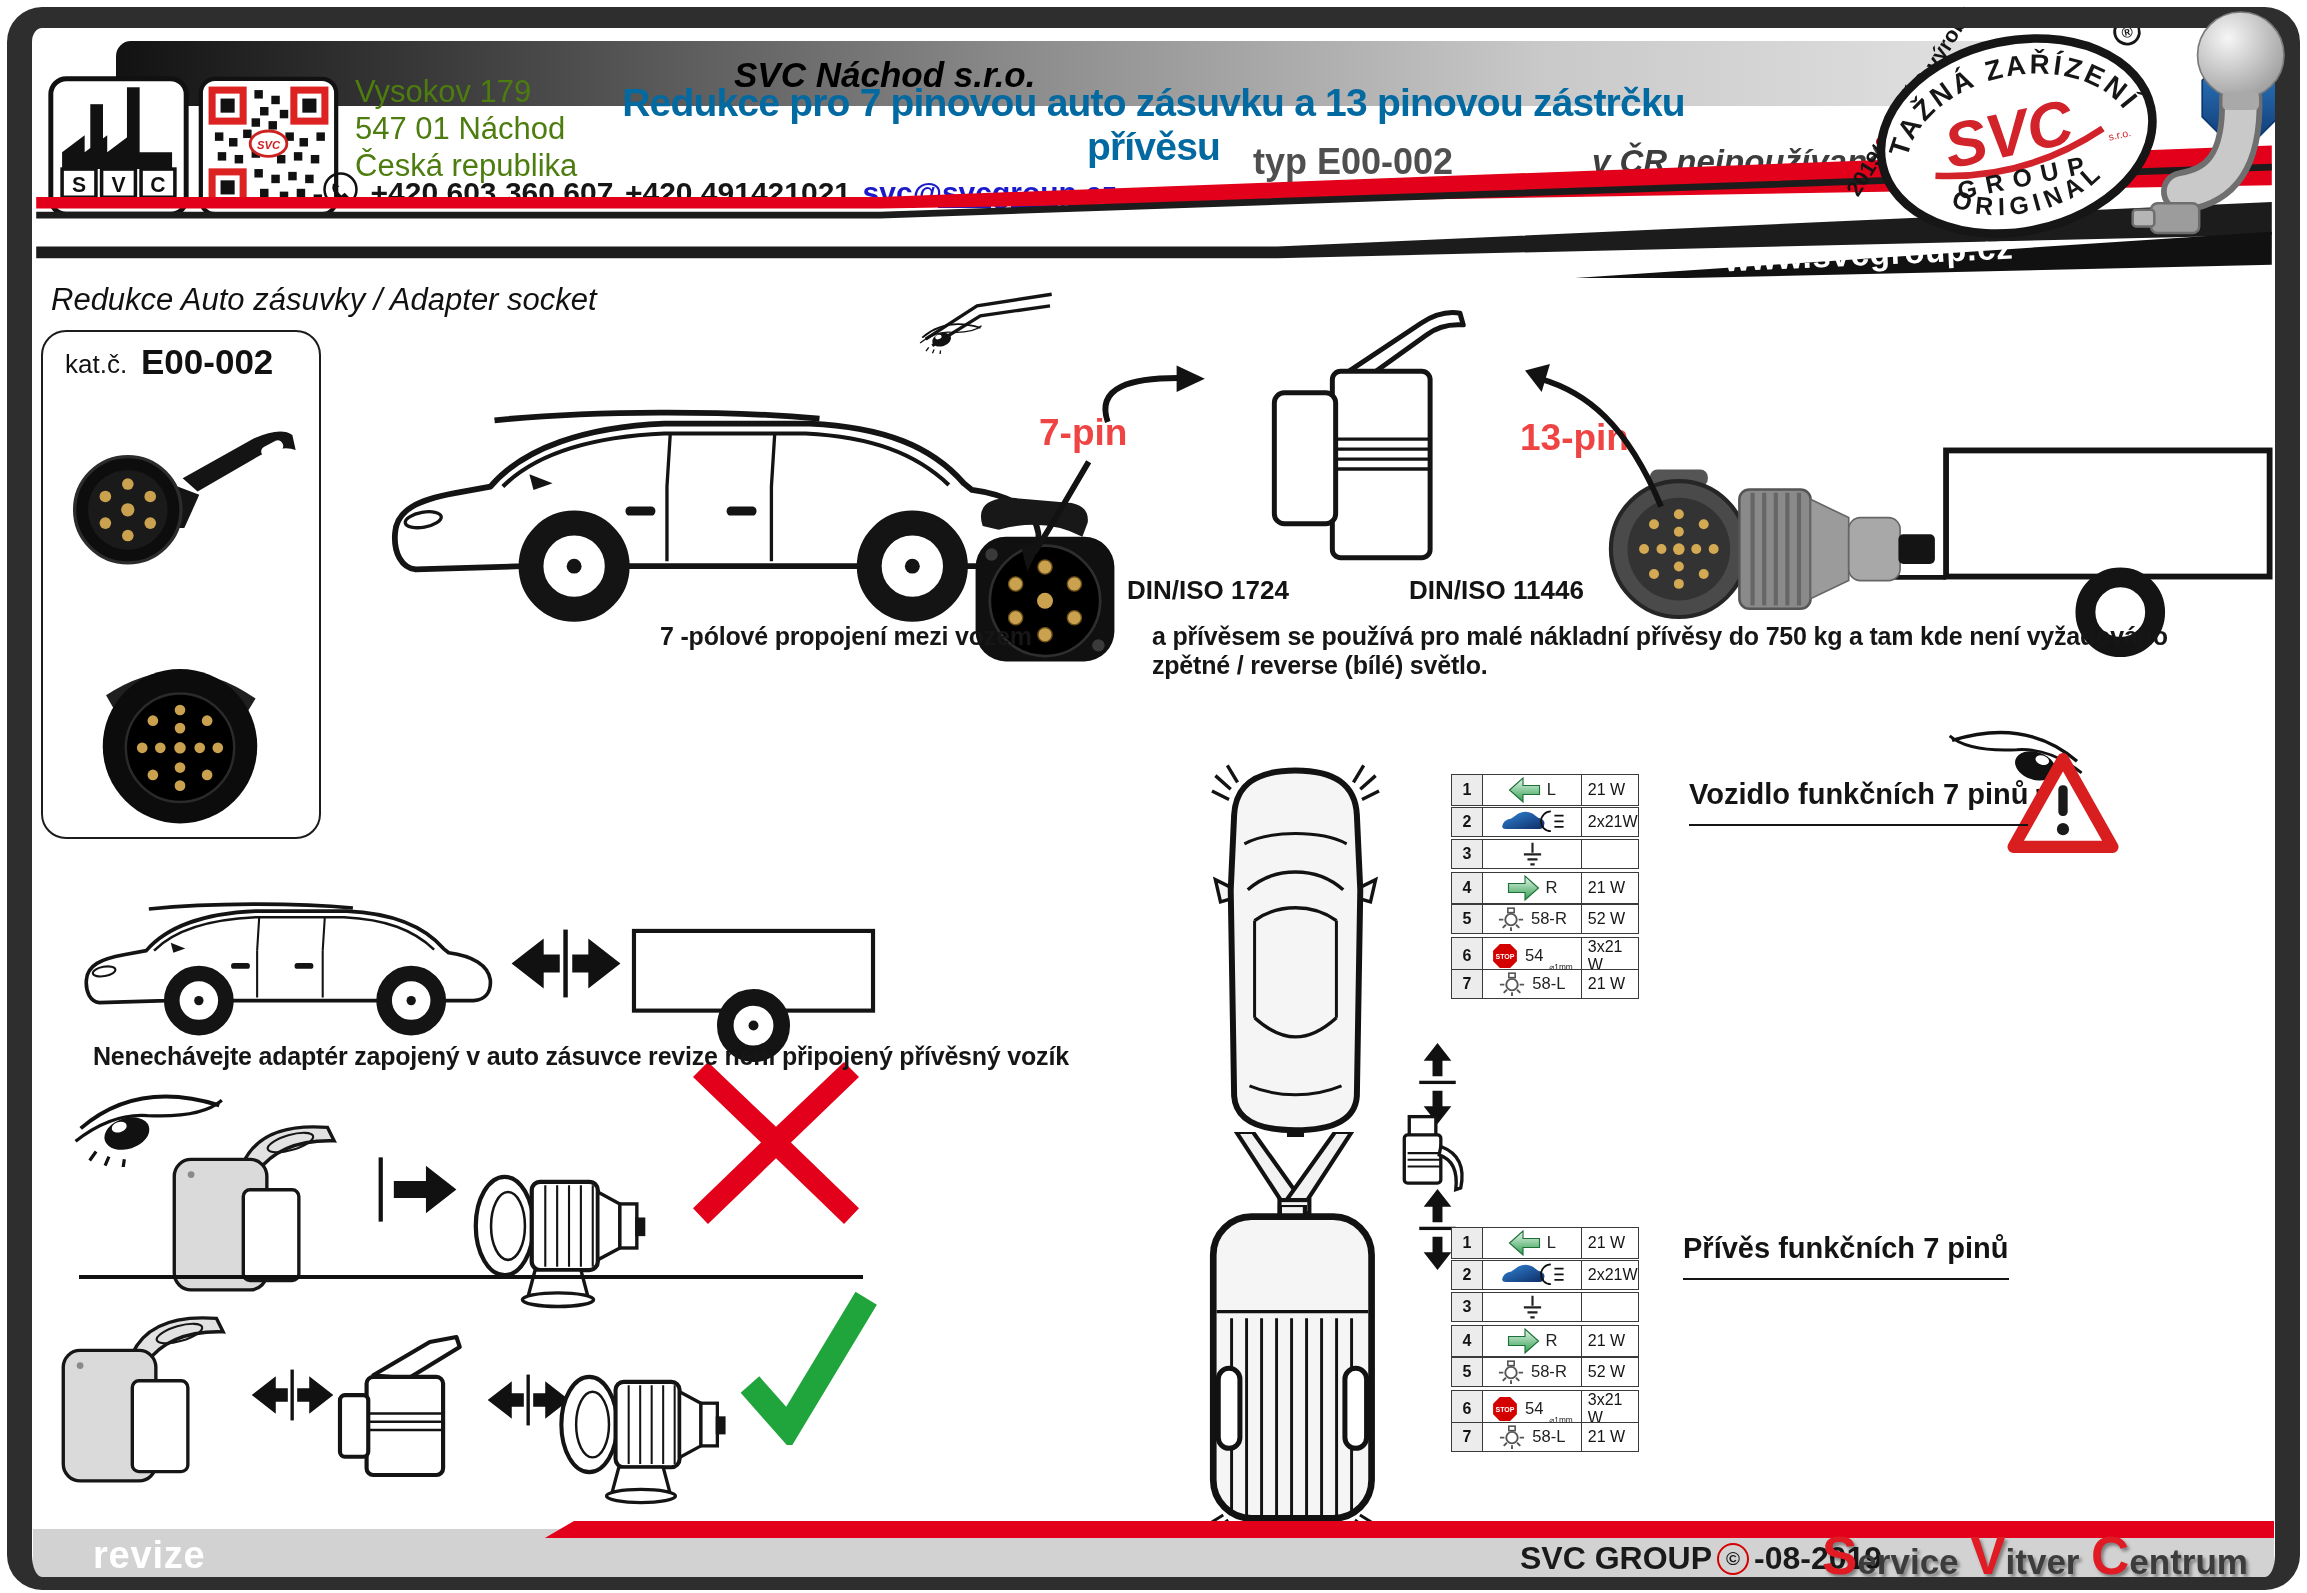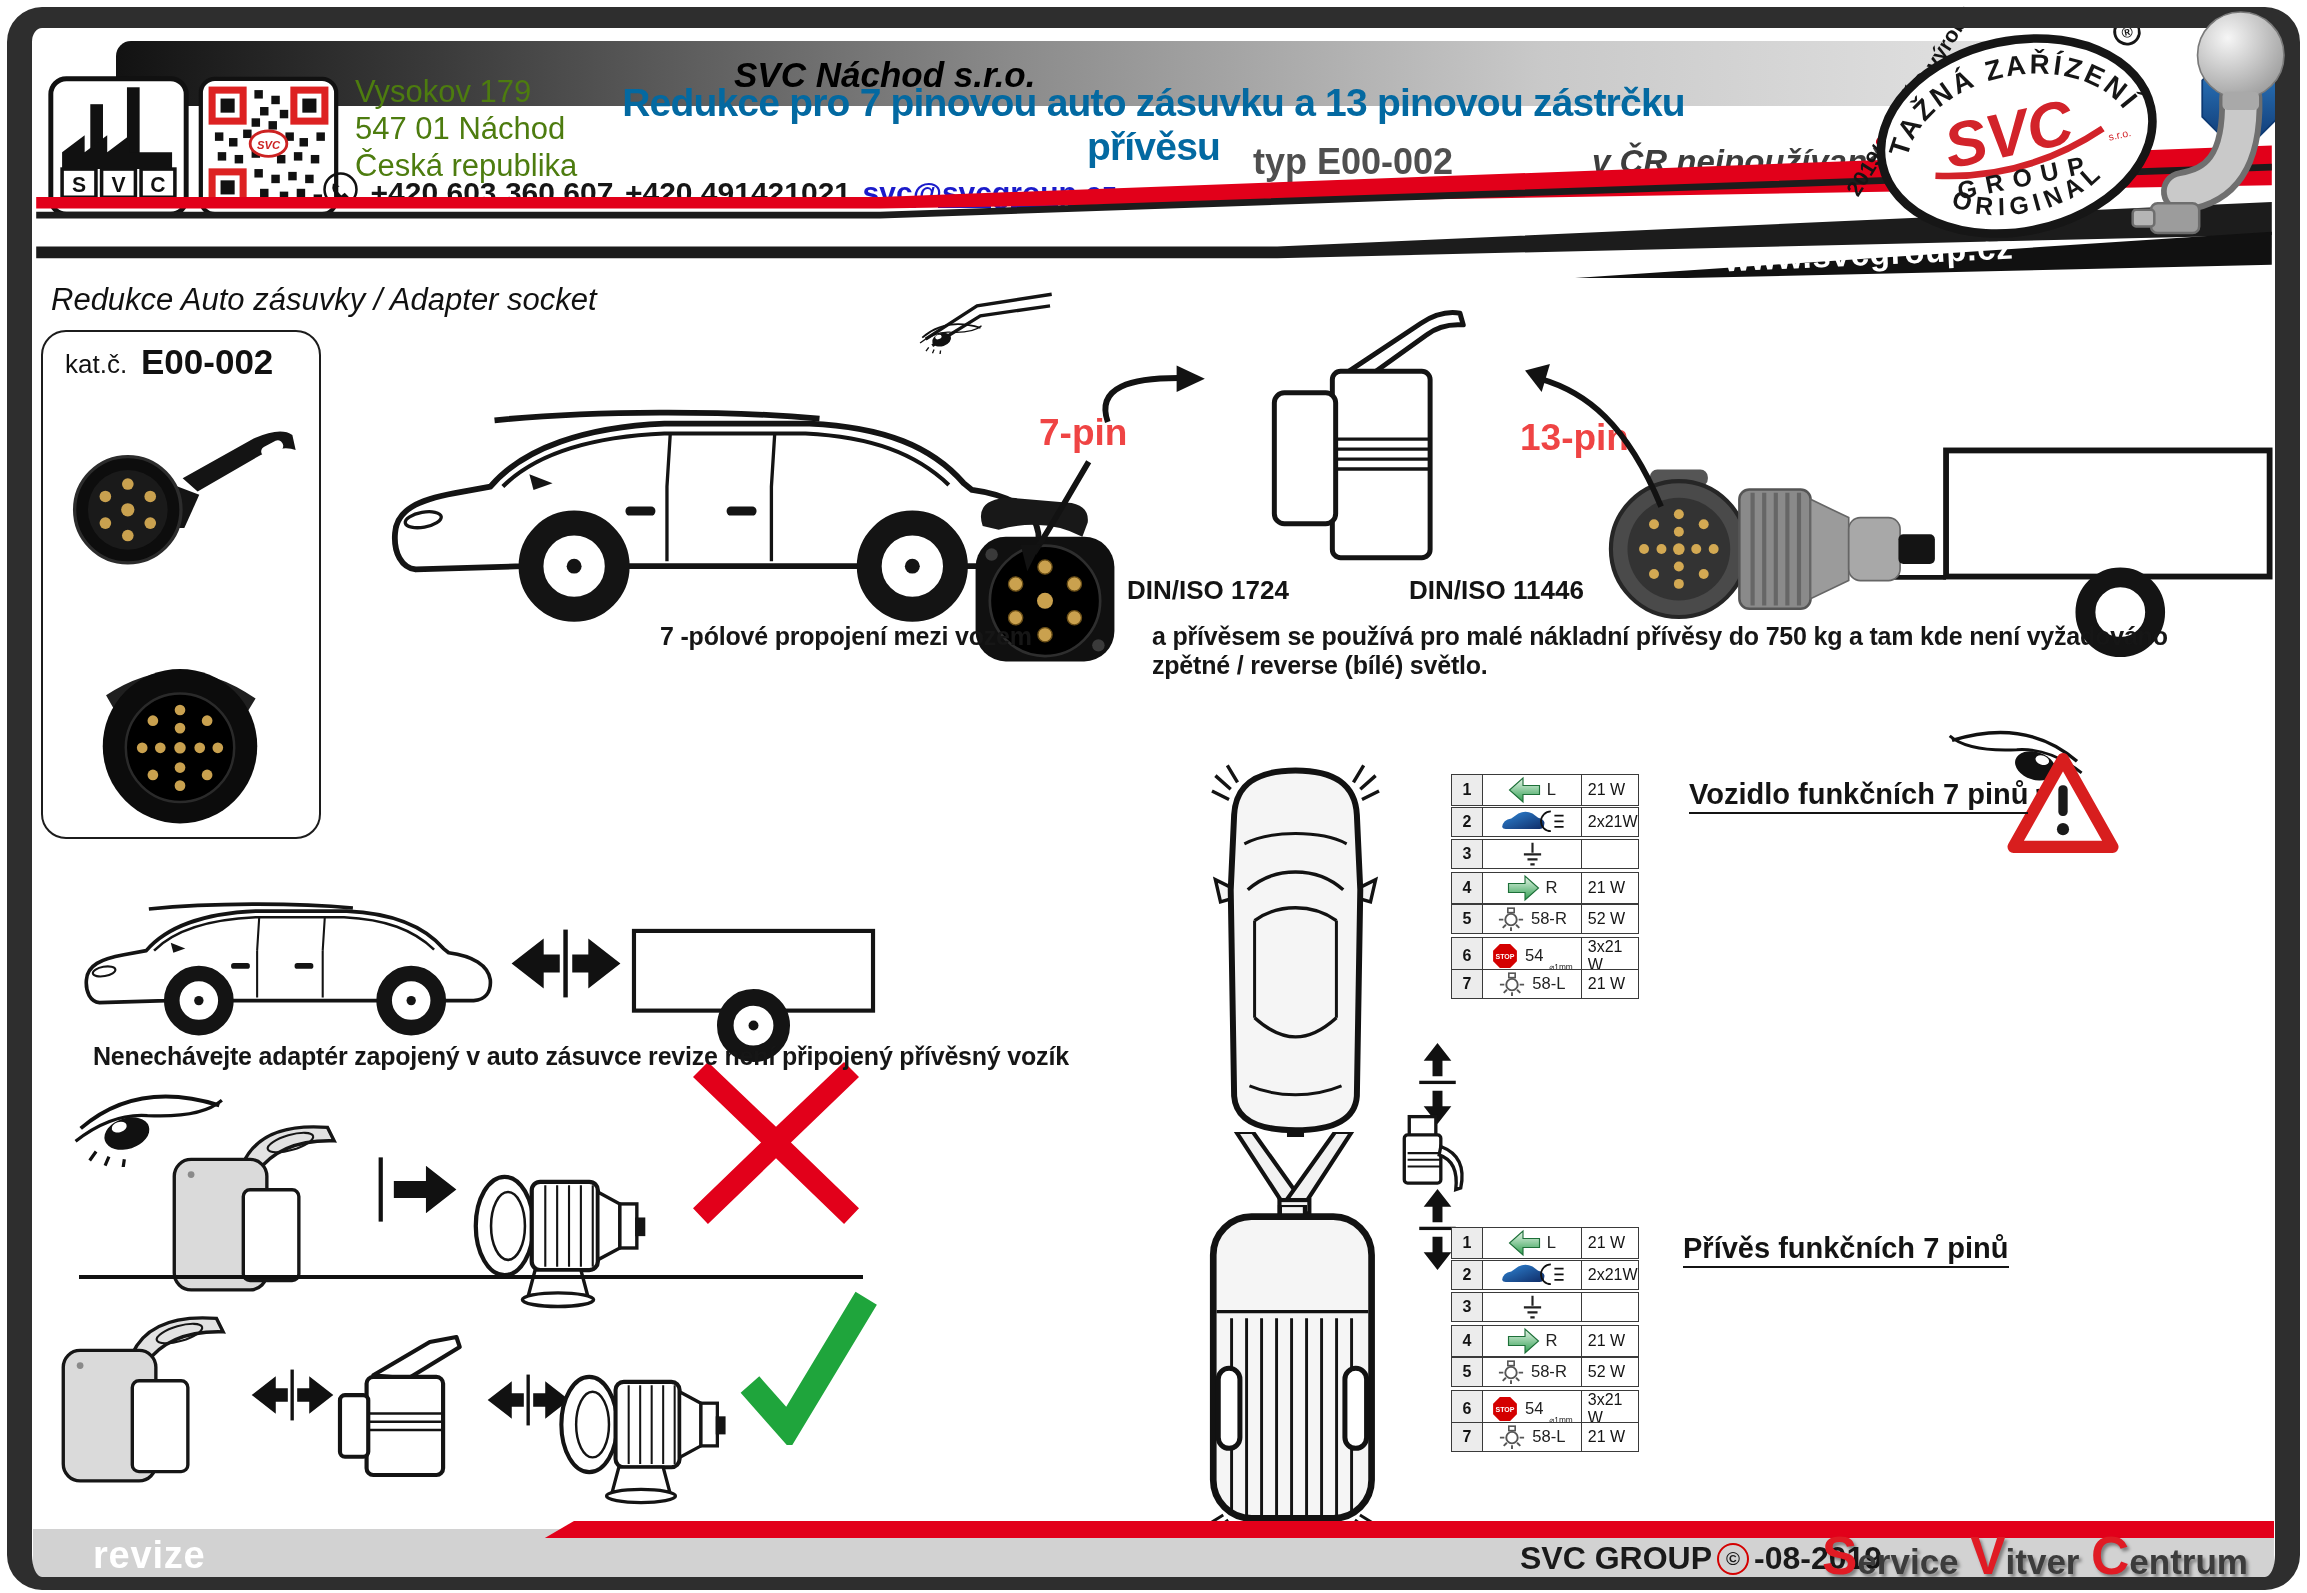--- a/index.html
+++ b/index.html
@@ -33,21 +33,21 @@
   .caption{font-size:25px;font-weight:600;color:#161616;letter-spacing:-0.2px;z-index:8;}
   
   .ptable{width:188px;z-index:9;}
   .trow{display:grid;grid-template-columns:32px 98px 58px;height:30px;margin-bottom:2.5px;}
   .tc{border:1.7px solid #3a3a3a;display:flex;align-items:center;justify-content:center;background:#fff;}
   .tc.pin{background:#ececec;font-size:16px;font-weight:700;}
   .tc.ic{gap:5.8px;border-left:none;border-right:none;}
   .tc.watt{font-size:16px;justify-content:flex-start;padding-left:5.8px;}
   .tlabel{font-size:16.6px;color:#222;}
   .tsub{font-size:8.3px;color:#222;align-self:flex-end;margin-bottom:1.7px;}
-  .ttitle{font-size:29px;font-weight:800;color:#141414;border-bottom:2.9px solid #141414;padding-bottom:1px;z-index:9;display:inline-block;}
+  .ttitle{font-size:29px;font-weight:800;color:#141414;border-bottom:2.9px solid #141414;padding-bottom:13px;z-index:9;display:inline-block;}
   .ti{width:33px;height:30px;}
   .flip{transform:scaleX(-1);}
   
   .foot-band{left:33px;top:1529px;width:2241px;height:51px;background:#d2d2d2;z-index:20;}
   .foot-red{left:544px;top:1521px;width:1730px;height:17.4px;background:#e2001a;
             clip-path:polygon(30px 0,100% 0,100% 100%,0 100%);z-index:21;}
   .revize{left:93px;top:1534px;font-size:38px;font-weight:700;color:#fff;z-index:22;letter-spacing:0.8px;}
   .copyline{left:1520px;top:1540px;font-size:32px;font-weight:600;color:#1a1a1a;z-index:22;display:flex;align-items:center;gap:5px;}
   .copyc{display:inline-flex;width:28px;height:28px;border:2.5px solid #d40000;border-radius:50%;
          align-items:center;justify-content:center;font-size:19px;font-weight:700;}

